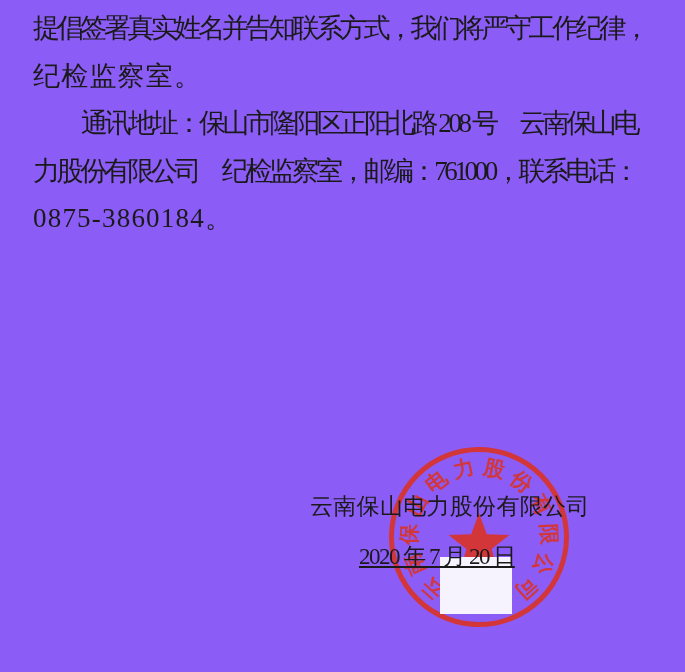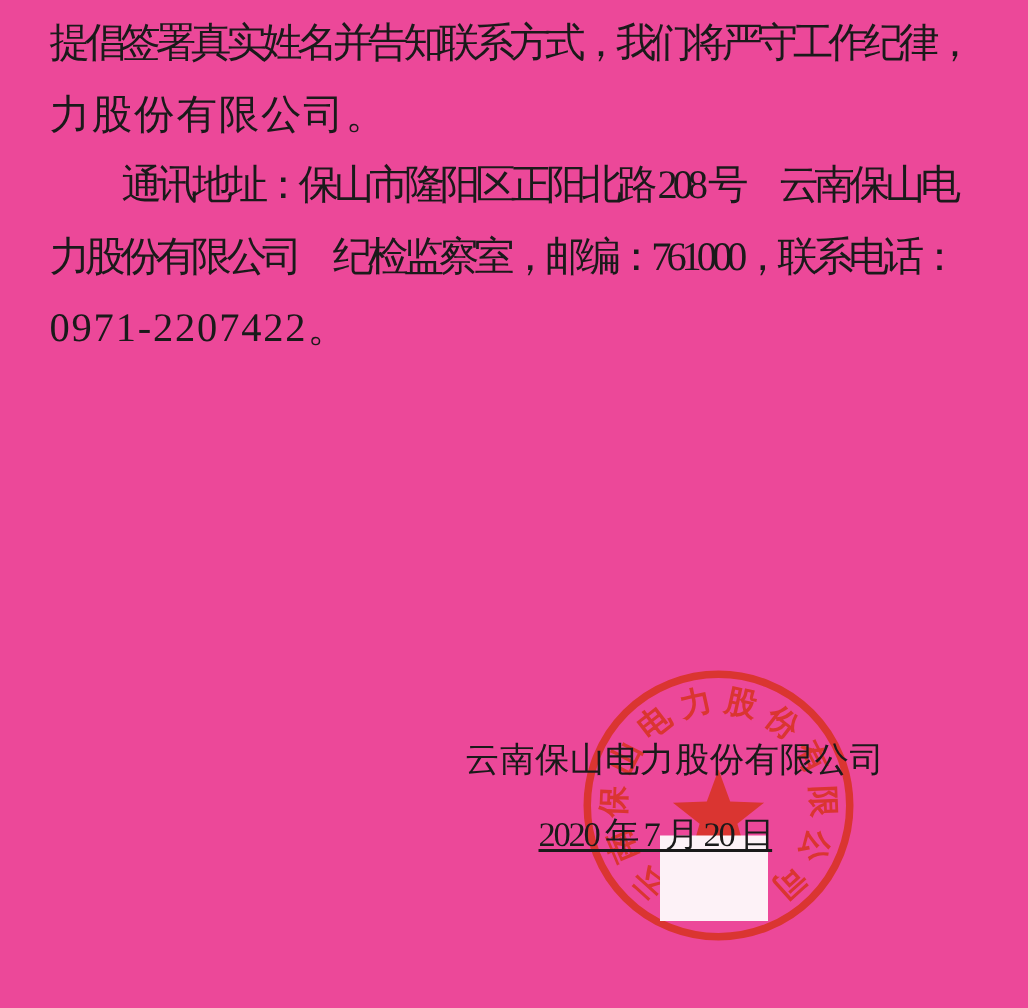--- a/index.html
+++ b/index.html
@@ -4,21 +4,21 @@
 <style>
   html, body {
     margin: 0;
     padding: 0;
     background: #ffffff;
   }
   .page {
     position: relative;
     width: 685px;
     height: 672px;
-    background: #ec4899;
+    background: #8b5cf6;
     overflow: hidden;
     font-family: "Liberation Serif", "DejaVu Serif", serif;
     color: #1a1a1a;
   }
   .body-text {
     position: absolute;
     left: 33px;
     top: 5px;
     width: 640px;
   }
@@ -69,24 +69,24 @@
     dominant-baseline: central;
   }
 </style>
 </head>
 <body>
 
 <div class="page">
 
   <div class="body-text">
     <div class="doc-line tight">提倡签署真实姓名并告知联系方式，我们将严守工作纪律，</div>
-    <div class="doc-line loose">力股份有限公司。</div>
+    <div class="doc-line loose">纪检监察室。</div>
     <div class="doc-line tight indent">通讯地址：保山市隆阳区正阳北路 208 号　云南保山电</div>
     <div class="doc-line tight">力股份有限公司　纪检监察室，邮编：761000，联系电话：</div>
-    <div class="doc-line loose">0971-2207422。</div>
+    <div class="doc-line loose">0875-3860184。</div>
   </div>
 
   <svg class="seal" viewBox="0 0 200 200" aria-hidden="true">
 
     <circle cx="100" cy="100" r="87.5" fill="none" stroke-width="5" stroke="#d9342a"></circle>
 
     <g>
       <text x="100" y="30" transform="rotate(-138 100 100)" fill="#d9342a">云</text>
       <text x="100" y="30" transform="rotate(-112.9 100 100)" fill="#d9342a">南</text>
       <text x="100" y="30" transform="rotate(-87.8 100 100)" fill="#d9342a">保</text>

